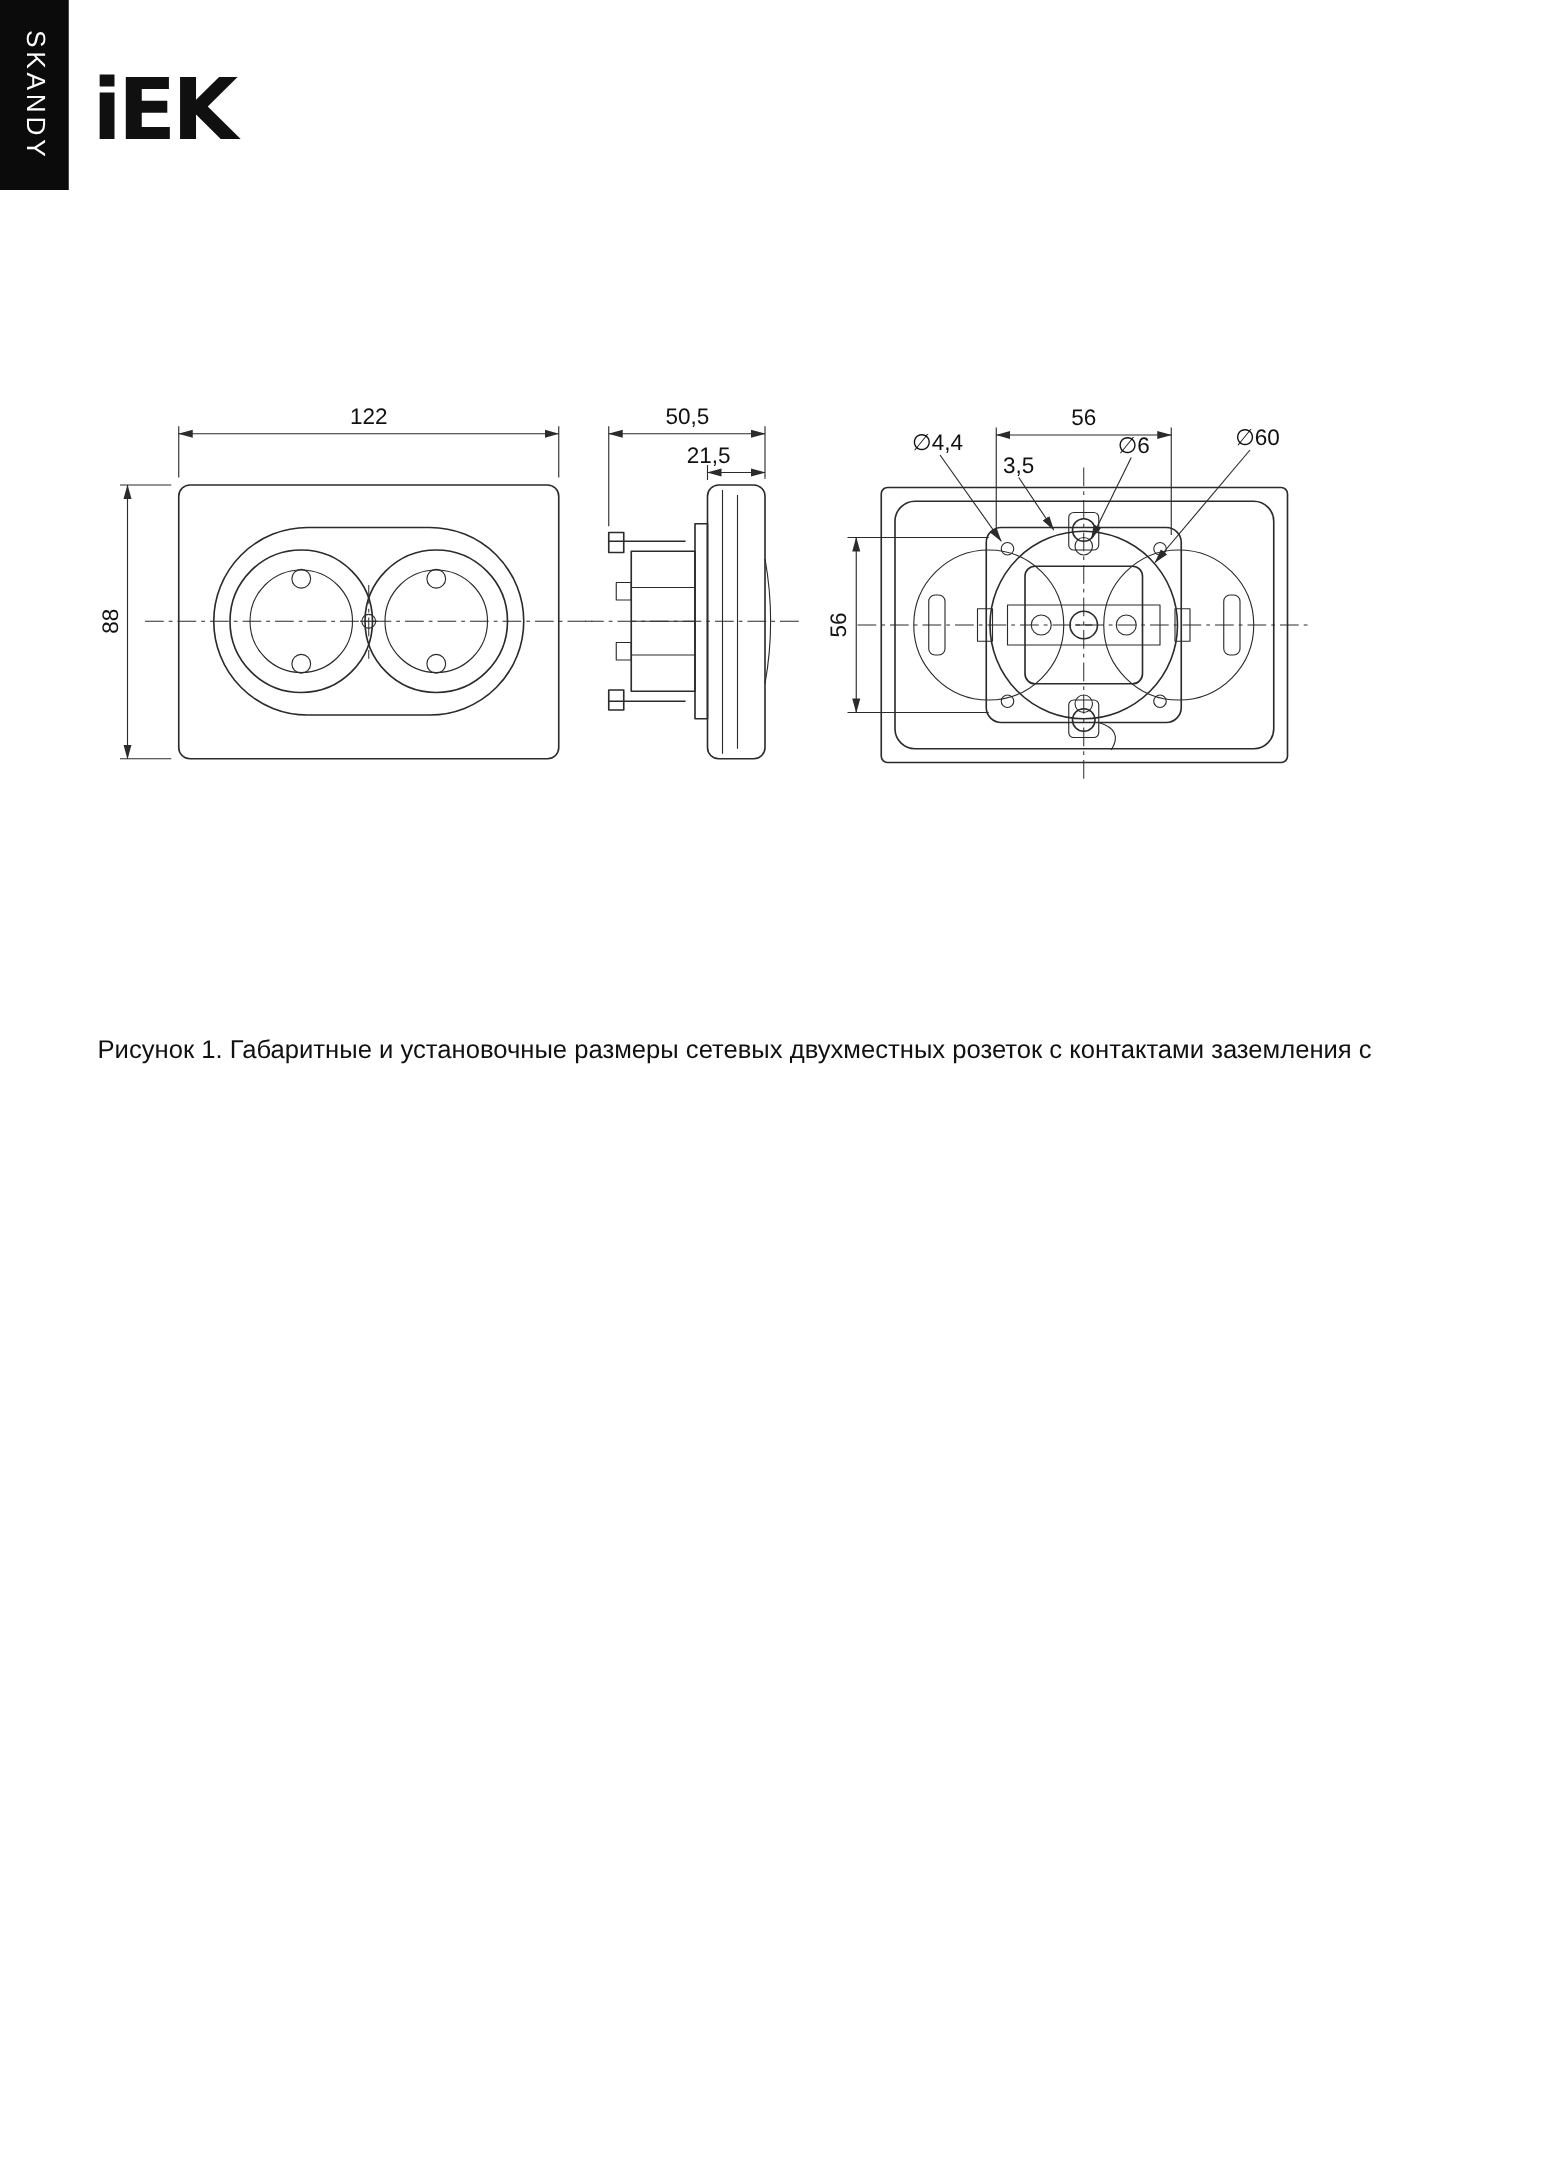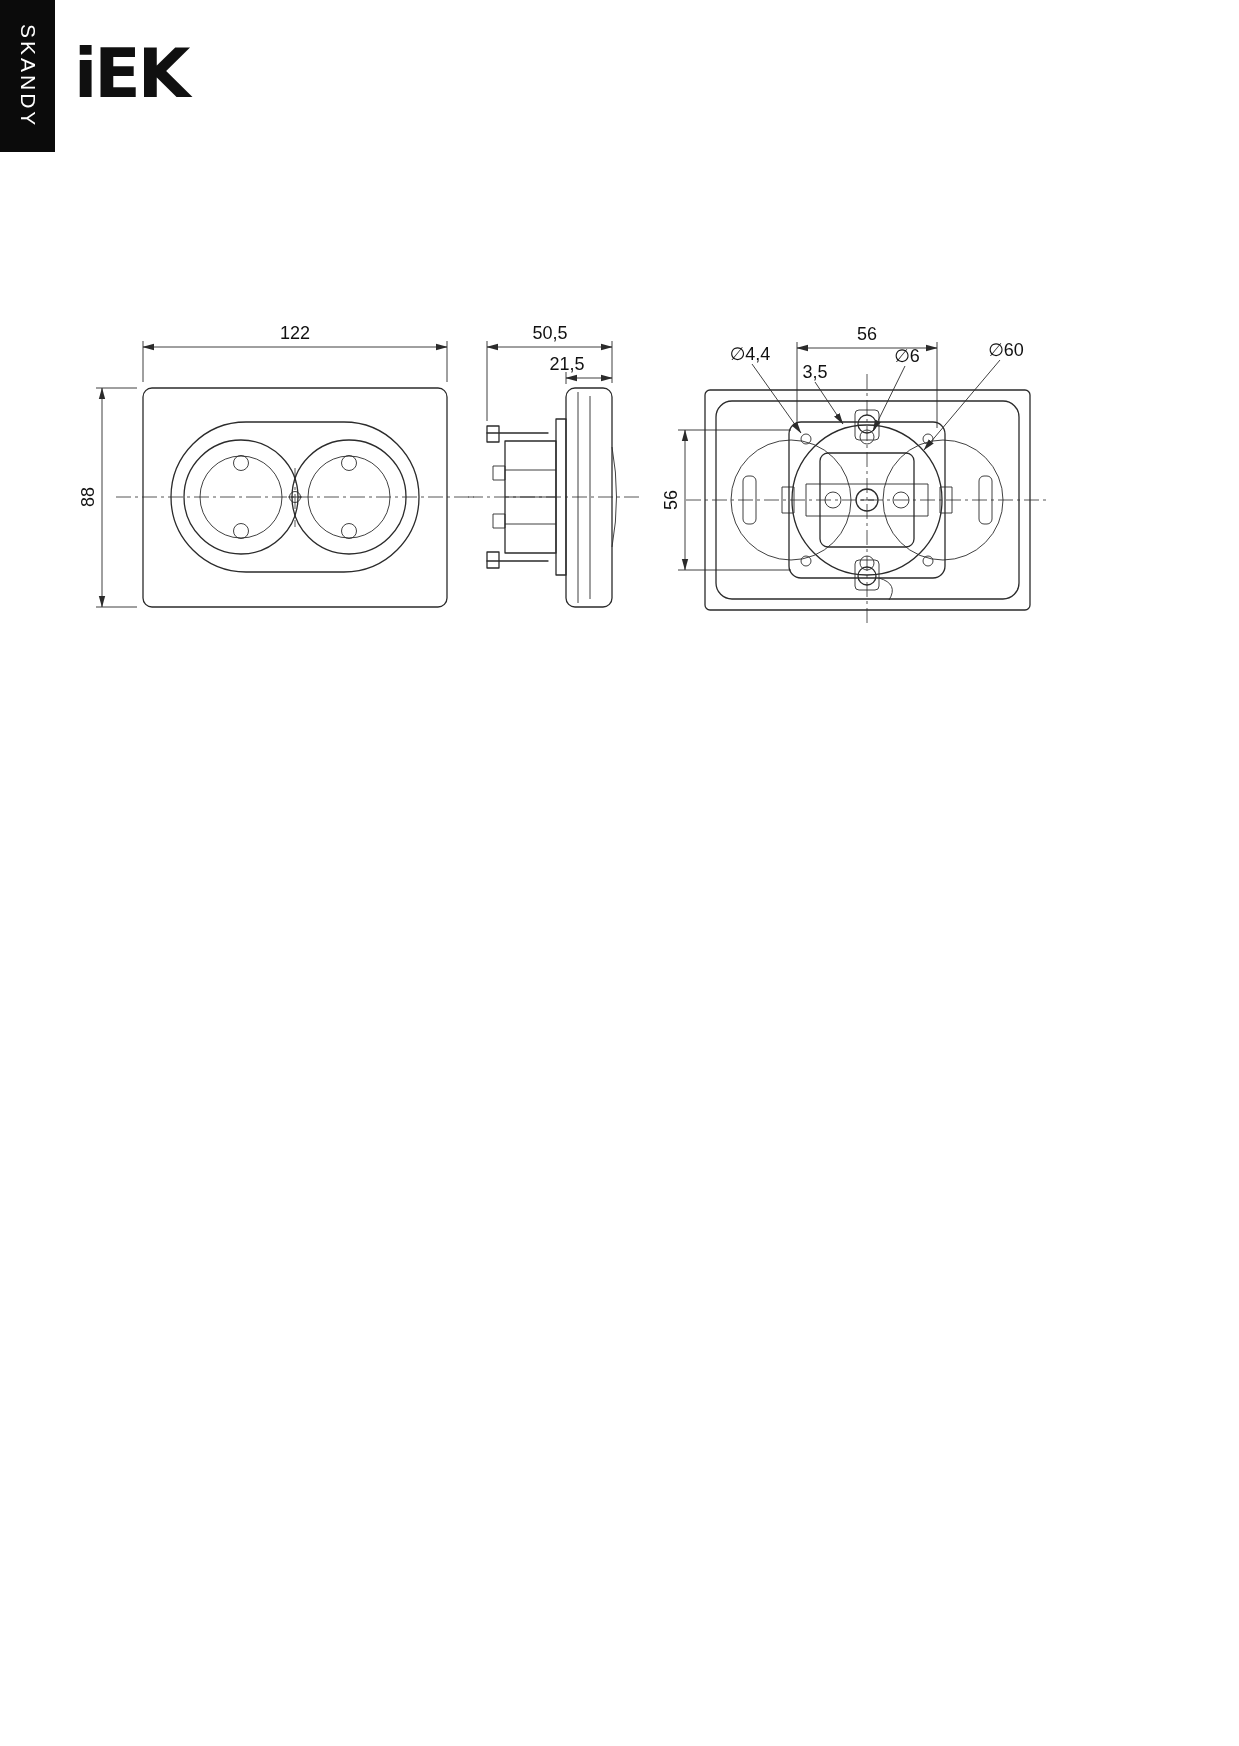--- a/index.html
+++ b/index.html
@@ -6,21 +6,21 @@
   .page{position:relative;width:1239px;height:1746px;background:#ffffff;
         font-family:"Liberation Sans",sans-serif;overflow:hidden;}
 
   
   .series-tab{position:absolute;left:0;top:0;width:55px;height:152px;background:#0b0b0b;
               display:flex;align-items:center;justify-content:center;}
   .series-tab span{writing-mode:vertical-rl;text-orientation:sideways;color:#ffffff;
                    font-size:21px;letter-spacing:3px;font-family:"Liberation Sans",sans-serif;}
 
   
-  .brand{position:absolute;left:74px;top:34px;font-weight:bold;font-size:68px;
+  .brand{position:absolute;left:74px;top:49px;font-weight:bold;font-size:68px;
          letter-spacing:-3px;color:#101010;font-family:"DejaVu Sans",sans-serif;}
 
   
   svg.drawing{position:absolute;left:0;top:0;}
   .ln{fill:none;stroke:#2b2b2b;stroke-width:1.3;stroke-linejoin:round;stroke-linecap:round;}
   .tn{fill:none;stroke:#2b2b2b;stroke-width:0.9;stroke-linejoin:round;}
   .cl{fill:none;stroke:#2b2b2b;stroke-width:0.8;stroke-dasharray:15 4 3 4;}
   .dm{fill:none;stroke:#2b2b2b;stroke-width:0.9;}
   .dt{font-family:"Liberation Sans",sans-serif;font-size:18px;fill:#111111;}
 
@@ -154,15 +154,16 @@
 
       <line class="dm" x1="905" y1="366" x2="873" y2="431" marker-end="url(#arE)"></line>
       <text class="dt" x="907" y="362" text-anchor="middle">∅6</text>
 
       <line class="dm" x1="1000" y1="360" x2="924" y2="450" marker-end="url(#arE)"></line>
       <text class="dt" x="1006" y="356" text-anchor="middle">∅60</text>
     </g>
   </svg>
 
   <div class="caption">
+    <div>Рисунок 1. Габаритные и установочные размеры сетевых двухместных розеток с контактами заземления с</div>
   </div>
 
 </div>
 
 </body></html>

